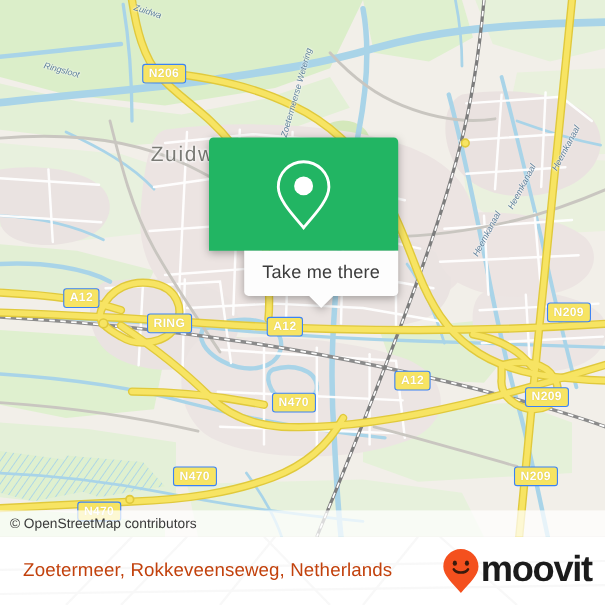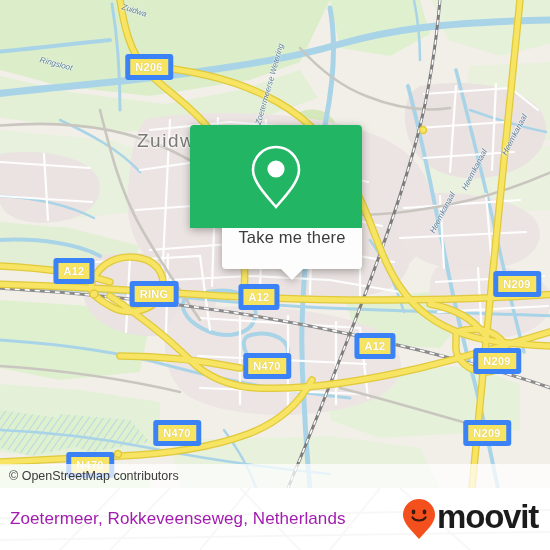--- a/index.html
+++ b/index.html
@@ -11,21 +11,21 @@
   .screen{position:relative;width:550px;height:550px;overflow:hidden;background:#fff;}
 
   
   .map{position:absolute;left:0;top:0;width:550px;height:488px;overflow:hidden;background:#f2efe9;}
   .map svg{position:absolute;left:0;top:0;}
 
   
   .shield{
     position:absolute;
     background:#f7e463;
-    border:5px solid #3b82f6;
+    border:1px solid #3b82f6;
     border-radius:3px;
     color:#ffffff;
     font-size:10px;
     font-weight:bold;
     letter-spacing:.3px;
     line-height:14px;
     height:14px;
     padding:0 4px;
     text-align:center;
     white-space:nowrap;
@@ -63,21 +63,21 @@
   .popup-head{
     background:#22b563;
     height:103px;
     border-radius:4px 4px 0 0;
     display:flex;align-items:center;justify-content:center;
   }
   .popup-foot{
     background:#fdfdfd;
     height:41px;
     border-radius:0 0 4px 4px;
-    display:flex;align-items:flex-start;justify-content:center;
+    display:flex;align-items:center;justify-content:center;
     position:relative;
     margin-left:32px;
   }
   .popup-foot .label{font-size:16.5px;color:#3c3c3c;letter-spacing:.2px;}
   .tail{
     position:absolute;left:50%;bottom:-11px;margin-left:-11px;
     width:0;height:0;
     border-left:11px solid transparent;
     border-right:11px solid transparent;
     border-top:11px solid #fdfdfd;
@@ -86,21 +86,21 @@
   
   .footer{
     position:absolute;left:0;bottom:0;width:550px;height:62px;
     background:#ffffff;
     display:flex;align-items:center;justify-content:space-between;
     overflow:hidden;
   }
   .footer-watermark{position:absolute;left:0;top:0;width:550px;height:62px;opacity:.07;}
   .footer-title{
     position:relative;z-index:2;
-    font-size:17px;color:#a21caf;padding-left:10px;letter-spacing:.1px;white-space:nowrap;
+    font-size:17px;color:#c2410c;padding-left:21px;letter-spacing:.1px;white-space:nowrap;
   }
   .brand{position:relative;z-index:2;display:flex;padding-right:12px;}
   .brand-word{font-size:33px;color:#1b1b1b;font-weight:bold;letter-spacing:-1.2px;margin-left:1px;}
 </style>
 </head>
 <body>
 
 <div class="screen">
 
   <div class="map">

